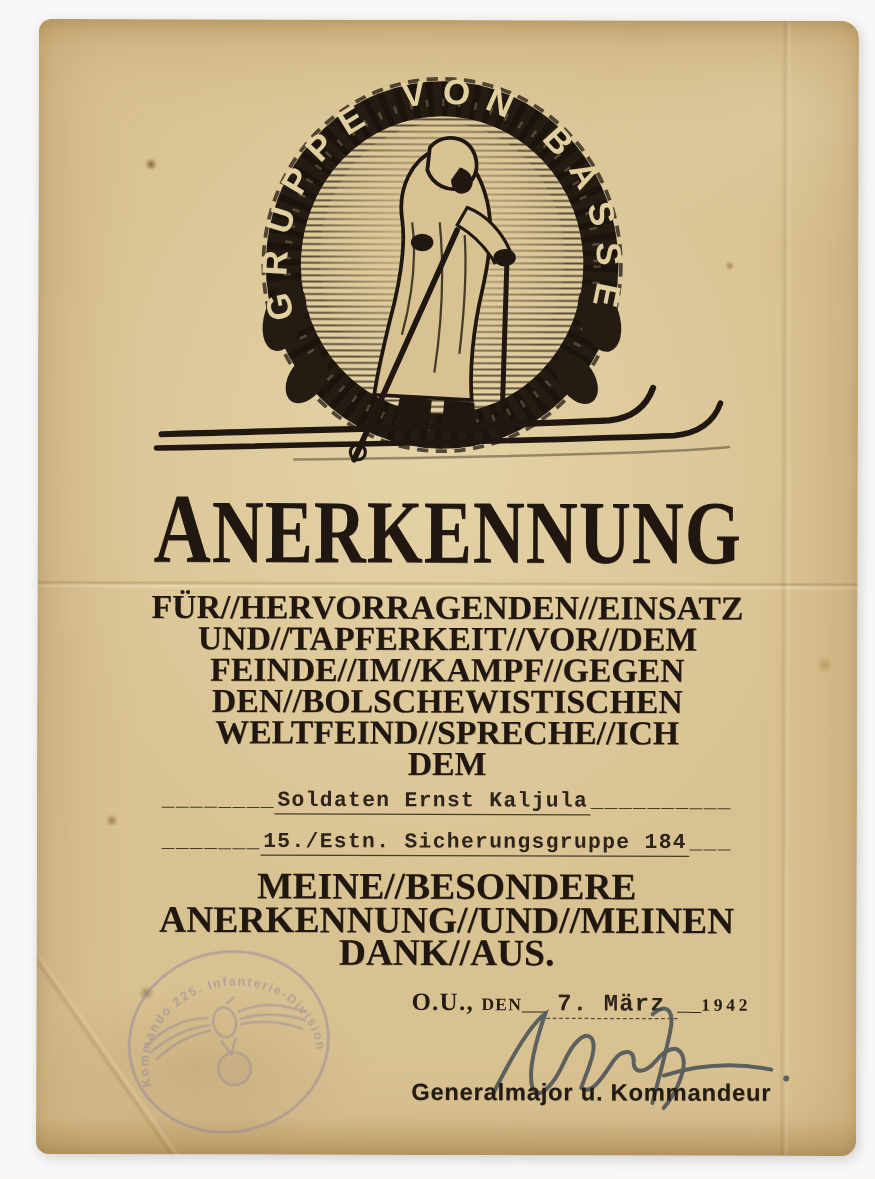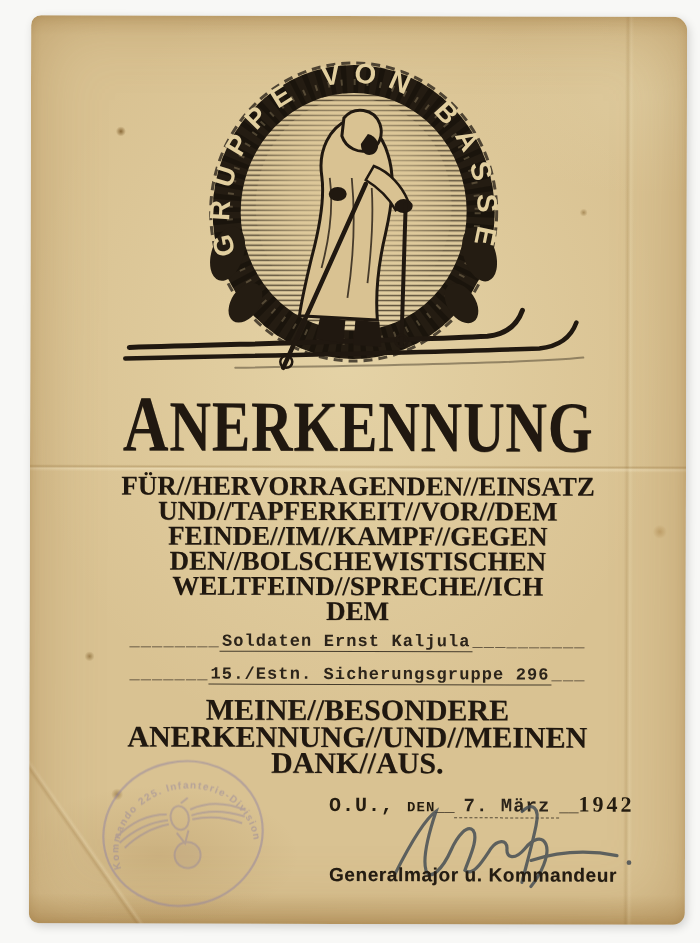--- a/index.html
+++ b/index.html
@@ -35,27 +35,27 @@
              font-size:27px;line-height:25px;}
   .closing{position:absolute;top:681px;left:0;width:100%;text-align:center;
            font-size:30px;line-height:26.5px;}
   .typedrow{position:absolute;left:0;width:100%;text-align:center;
             font-family:"Liberation Mono", monospace;font-weight:700;
             font-size:17px;letter-spacing:1.1px;color:#2c241a;white-space:pre;}
   .typedrow .dashes{color:#342b20;opacity:.9;margin-top:43px;}
   .typedrow .typed-underline{border-bottom:1.6px solid rgba(44,36,26,.85);padding:0 2px;}
   .daterow{position:absolute;top:775px;left:300px;display:flex;align-items:baseline;
            white-space:pre;}
-  .date-prefix{font-family:Liberation Mono, monospace;font-weight:700;font-variant:small-caps;
+  .date-prefix{font-family:Liberation Serif, serif;font-weight:700;font-variant:small-caps;
                font-size:20px;color:#241c10;letter-spacing:1px;}
   .date-dashes{font-family:"Liberation Mono", monospace;font-weight:700;font-size:16px;
                color:#332a1e;}
   .date-day{font-family:"Liberation Mono", monospace;font-weight:700;font-size:19px;
             color:#2c241a;border-bottom:1.8px dashed rgba(44,36,26,.75);padding:0 9px;letter-spacing:1px;}
-  .date-year{font-family:"Liberation Serif", serif;font-weight:700;font-size:22px;
+  .date-year{font-family:"Liberation Serif", serif;font-weight:700;font-size:14px;
              color:#241c10;letter-spacing:3px;}
   .caption{position:absolute;top:848px;left:300px;
            font-family:"Liberation Sans", sans-serif;font-weight:700;
            font-size:19px;letter-spacing:.6px;color:#241c12;
            text-shadow:.3px .3px .6px rgba(36,28,18,.4);text-align:center;}
   .emblem-svg{position:absolute;left:85px;top:42px;}
   .stamp-svg{position:absolute;left:62px;top:736px;filter:blur(.5px);opacity:.8;}
   .sig-svg{position:absolute;left:350px;top:782px;}
 </style>
 </head>
@@ -126,21 +126,21 @@
       <div>FÜR//HERVORRAGENDEN//EINSATZ</div>
       <div>UND//TAPFERKEIT//VOR//DEM</div>
       <div>FEINDE//IM//KAMPF//GEGEN</div>
       <div>DEN//BOLSCHEWISTISCHEN</div>
       <div>WELTFEIND//SPRECHE//ICH</div>
       <div>DEM</div>
     </div>
 
     <div class="typedrow" style="top:616px;"><span class="dashes">________</span><span class="typed-underline">Soldaten Ernst Kaljula</span><span class="dashes">__________</span></div>
 
-    <div class="typedrow" style="top:649px;"><span class="dashes">_______</span><span class="typed-underline">15./Estn. Sicherungsgruppe 296</span><span class="dashes">___</span></div>
+    <div class="typedrow" style="top:649px;"><span class="dashes">_______</span><span class="typed-underline">15./Estn. Sicherungsgruppe 184</span><span class="dashes">___</span></div>
 
     <div class="closing cal">
       <div>MEINE//BESONDERE</div>
       <div>ANERKENNUNG//UND//MEINEN</div>
       <div>DANK//AUS.</div>
     </div>
 
     <svg class="stamp-svg" width="190" height="170" viewBox="0 0 190 170">
       <g transform="rotate(-12 92 82)" opacity=".62">
         <ellipse cx="92" cy="82" rx="80" ry="72" fill="none" stroke="#9184a3" stroke-width="2.2"></ellipse>

